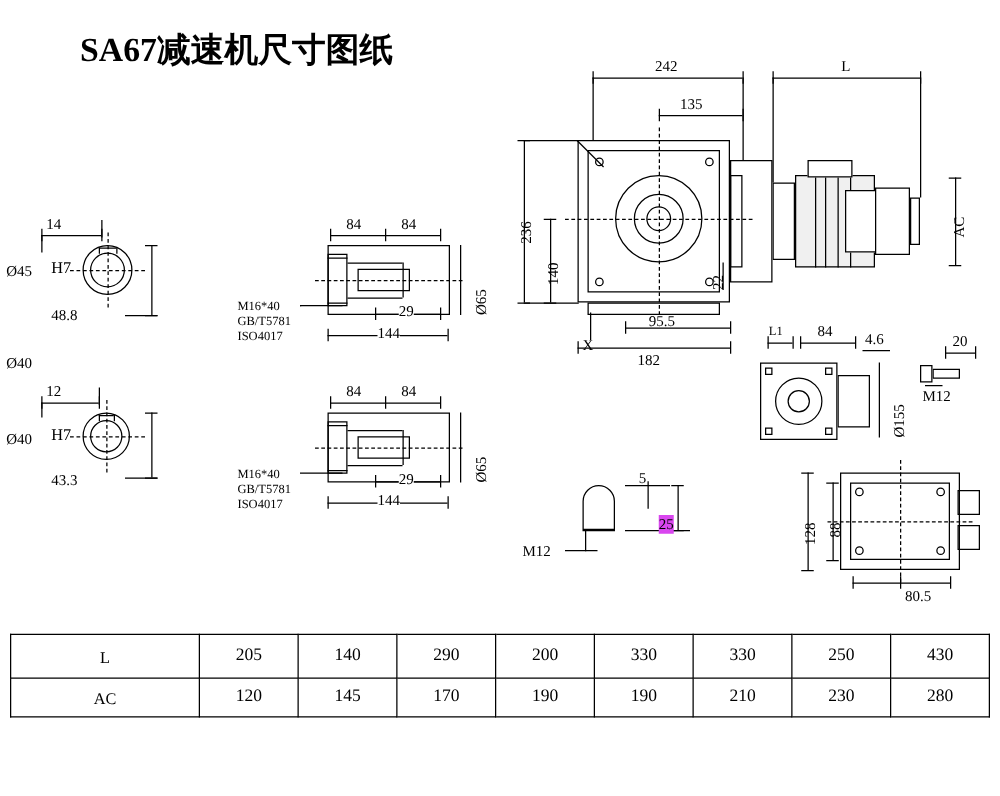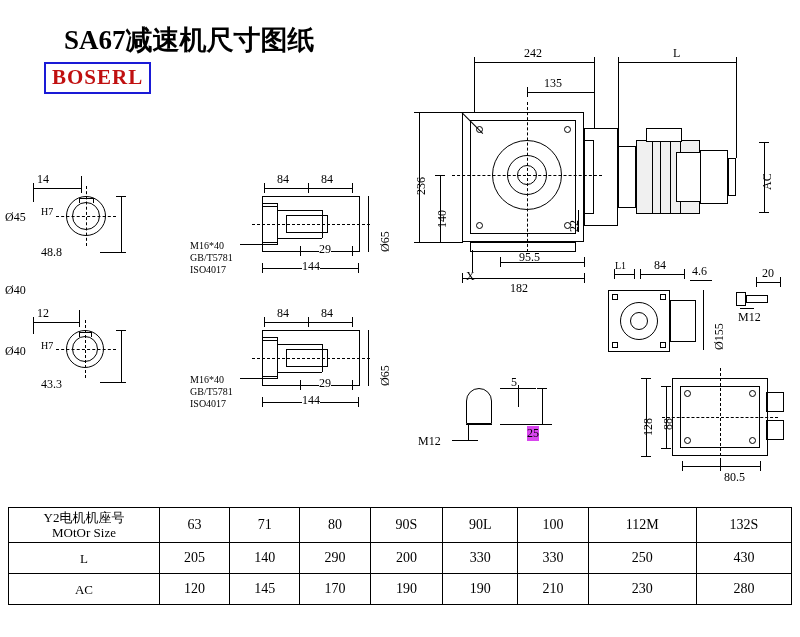--- a/index.html
+++ b/index.html
@@ -34,21 +34,21 @@
 
   
   .ln{position:absolute;background:#000;}
   .h{height:1px;}
   .v{width:1px;}
   .lbl{
     position:absolute;font-family:"Liberation Serif", serif;
     font-size:12px;white-space:nowrap;
   }
   .lbl.sm{font-size:10px;text-align:center;}
-  .lbl.xs{font-size:10px;}
+  .lbl.xs{font-size:13px;}
   .vert{
     transform:rotate(-90deg);
     transform-origin:left top;
   }
   .box{position:absolute;border:1px solid #000;box-sizing:border-box;}
   .boxf{position:absolute;border:1px solid #000;box-sizing:border-box;background:#fff;}
   .dash{
     position:absolute;height:0;border-top:1px dashed #000;
   }
   .dashv{
@@ -76,23 +76,20 @@
     width:142px;font-size:13px;line-height:15px;
   }
   #spec-table tr:first-child td.head{padding:2px 4px;}
 </style>
 </head>
 <body>
 
 <div class="root">
 
   <div id="title">SA67减速机尺寸图纸</div>
-  <div id="logo">
-    <span>BOSERL</span>
-  </div>
 
   <div>
 
     <div class="dot" style="left:66px;top:196px;width:40px;height:40px;"></div>
     <div class="dot" style="left:72px;top:202px;width:28px;height:28px;"></div>
 
     <div class="ln h" style="left:79px;top:198px;width:14px;"></div>
     <div class="ln v" style="left:79px;top:198px;height:5px;"></div>
     <div class="ln v" style="left:93px;top:198px;height:5px;"></div>
 
@@ -349,21 +346,21 @@
     <div class="ln h" style="left:466px;top:424px;width:26px;"></div>
     <div class="ln h" style="left:500px;top:388px;width:36px;"></div>
     <div class="ln h" style="left:500px;top:424px;width:52px;"></div>
 
     <div class="ln v" style="left:518px;top:385px;height:22px;"></div>
     <div class="lbl" style="left:511px;top:375px;">5</div>
 
     <div class="ln v" style="left:542px;top:388px;height:36px;"></div>
     <div class="ln h" style="left:537px;top:388px;width:10px;"></div>
     <div class="ln h" style="left:537px;top:424px;width:10px;"></div>
-    <div class="lbl" style="left:527px;top:426px;background:#d946ef;">25</div>
+    <div class="lbl" style="left:527px;top:412px;background:#d946ef;">25</div>
 
     <div class="ln h" style="left:452px;top:440px;width:26px;"></div>
     <div class="ln" style="left:468px;top:424px;width:1px;height:17px;"></div>
     <div class="lbl" style="left:418px;top:434px;">M12</div>
   </div>
 
   <div>
     <div class="box" style="left:672px;top:378px;width:96px;height:78px;"></div>
     <div class="box" style="left:680px;top:386px;width:80px;height:62px;"></div>
     <div class="box" style="left:766px;top:392px;width:18px;height:20px;"></div>
@@ -389,34 +386,20 @@
     <div class="ln h" style="left:720px;top:466px;width:40px;"></div>
     <div class="ln v" style="left:682px;top:461px;height:10px;"></div>
     <div class="ln v" style="left:720px;top:461px;height:10px;"></div>
     <div class="ln v" style="left:760px;top:461px;height:10px;"></div>
     <div class="lbl" style="left:684px;top:470px;margin-top:44px;">71.5</div>
     <div class="lbl" style="left:724px;top:470px;">80.5</div>
   </div>
 
   <table id="spec-table">
     <tbody>
-      <tr>
-        <td class="head">
-          <div>Y2电机机座号</div>
-          <div>MOtOr Size</div>
-        </td>
-        <td>63</td>
-        <td>71</td>
-        <td>80</td>
-        <td>90S</td>
-        <td>90L</td>
-        <td>100</td>
-        <td>112M</td>
-        <td>132S</td>
-      </tr>
       <tr>
         <td class="head">L</td>
         <td>205</td>
         <td>140</td>
         <td>290</td>
         <td>200</td>
         <td>330</td>
         <td>330</td>
         <td>250</td>
         <td>430</td>

